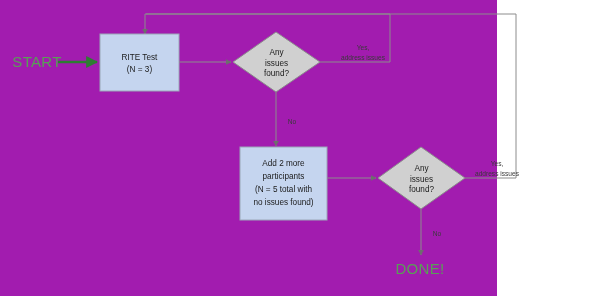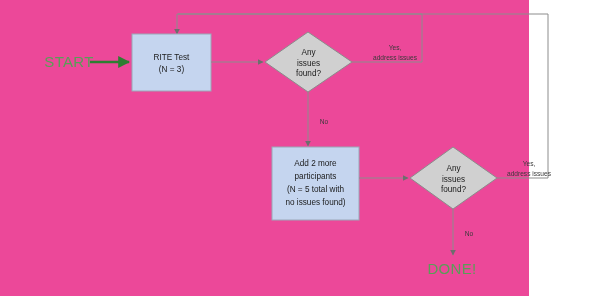--- a/index.html
+++ b/index.html
@@ -10,22 +10,21 @@
   body {
     width: 601px;
     height: 296px;
     overflow: hidden;
     font-family: "Liberation Sans", sans-serif;
   }
   #flowchart-root {
     position: relative;
     width: 497px;
     height: 296px;
-    background: #ec4899;
-    padding-left: 32px;
+    background: #a21caf;
   }
   svg#flow-svg {
     display: block;
     width: 601px;
     height: 296px;
   }
   .node-text {
     font-family: "Liberation Sans", sans-serif;
     font-size: 8.2px;
     fill: #1a1a1a;

